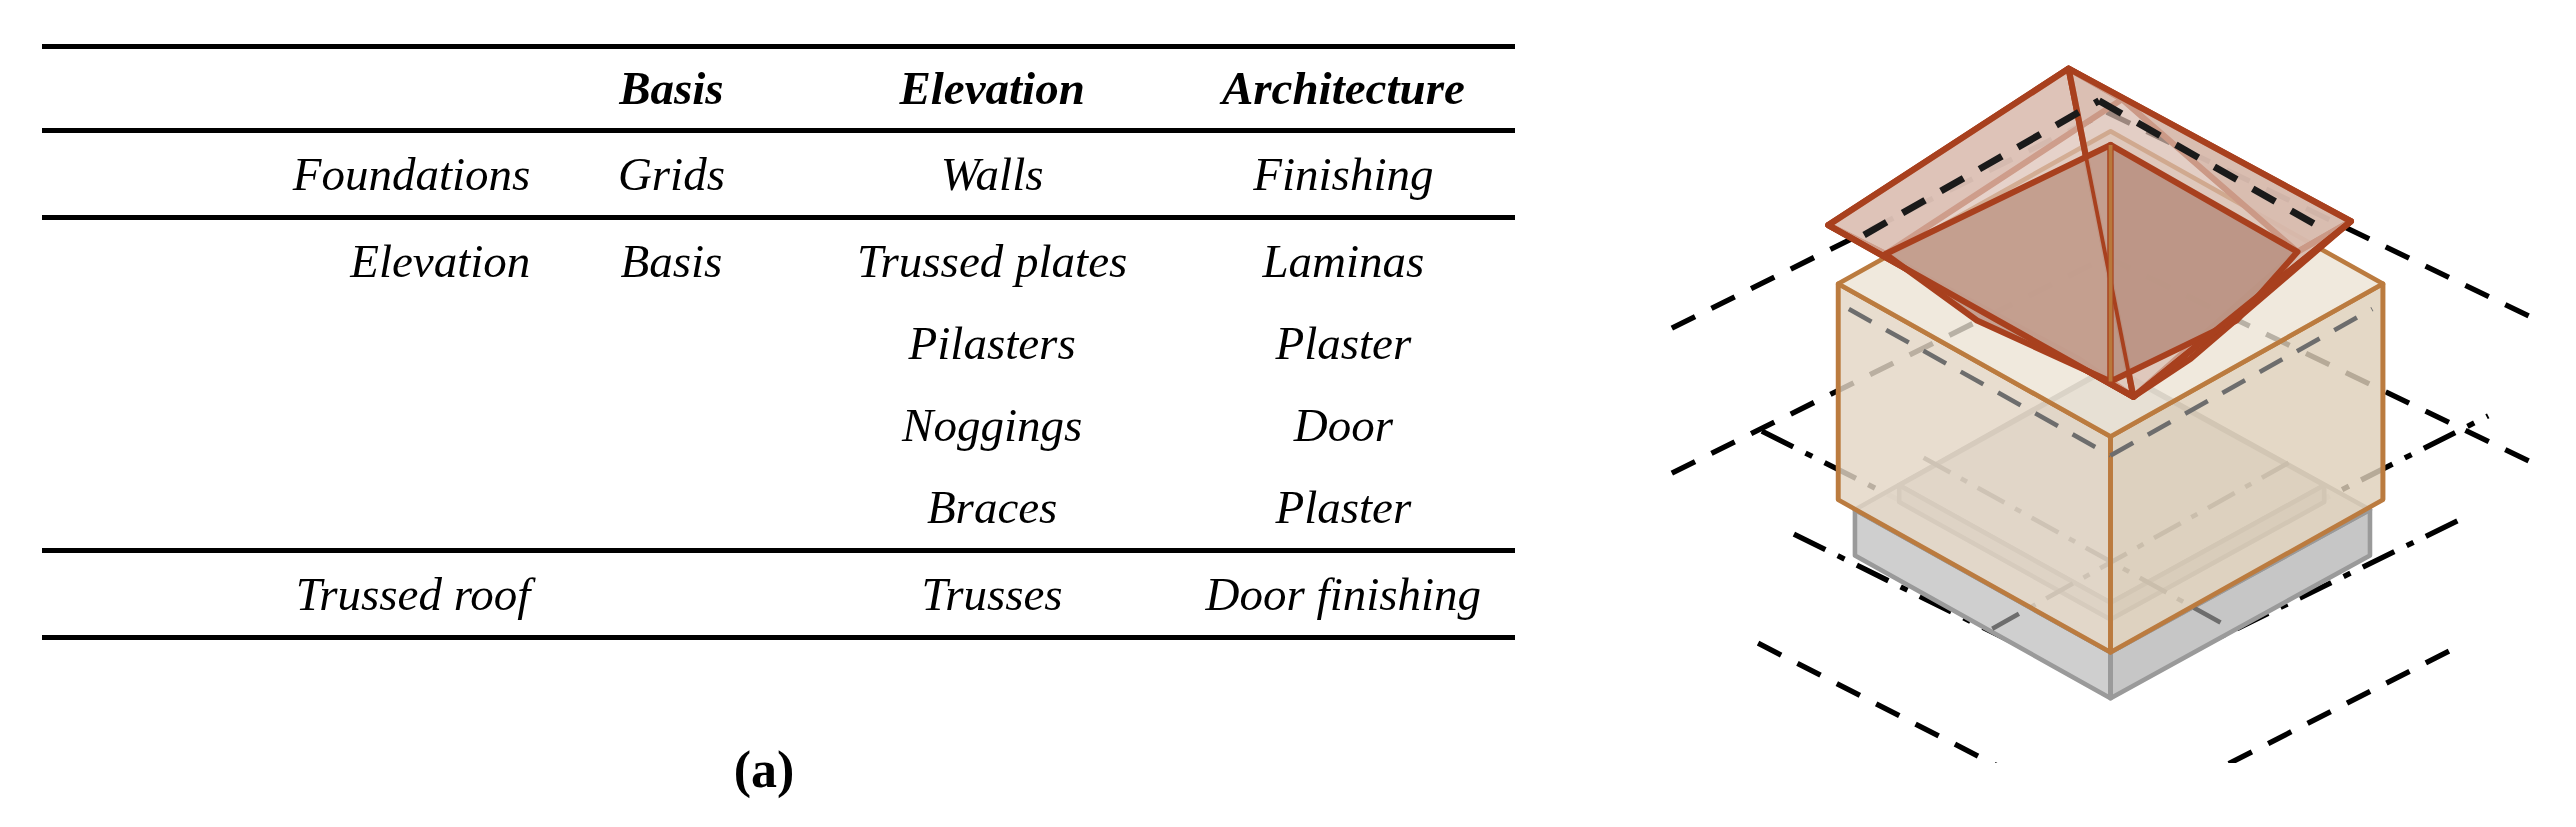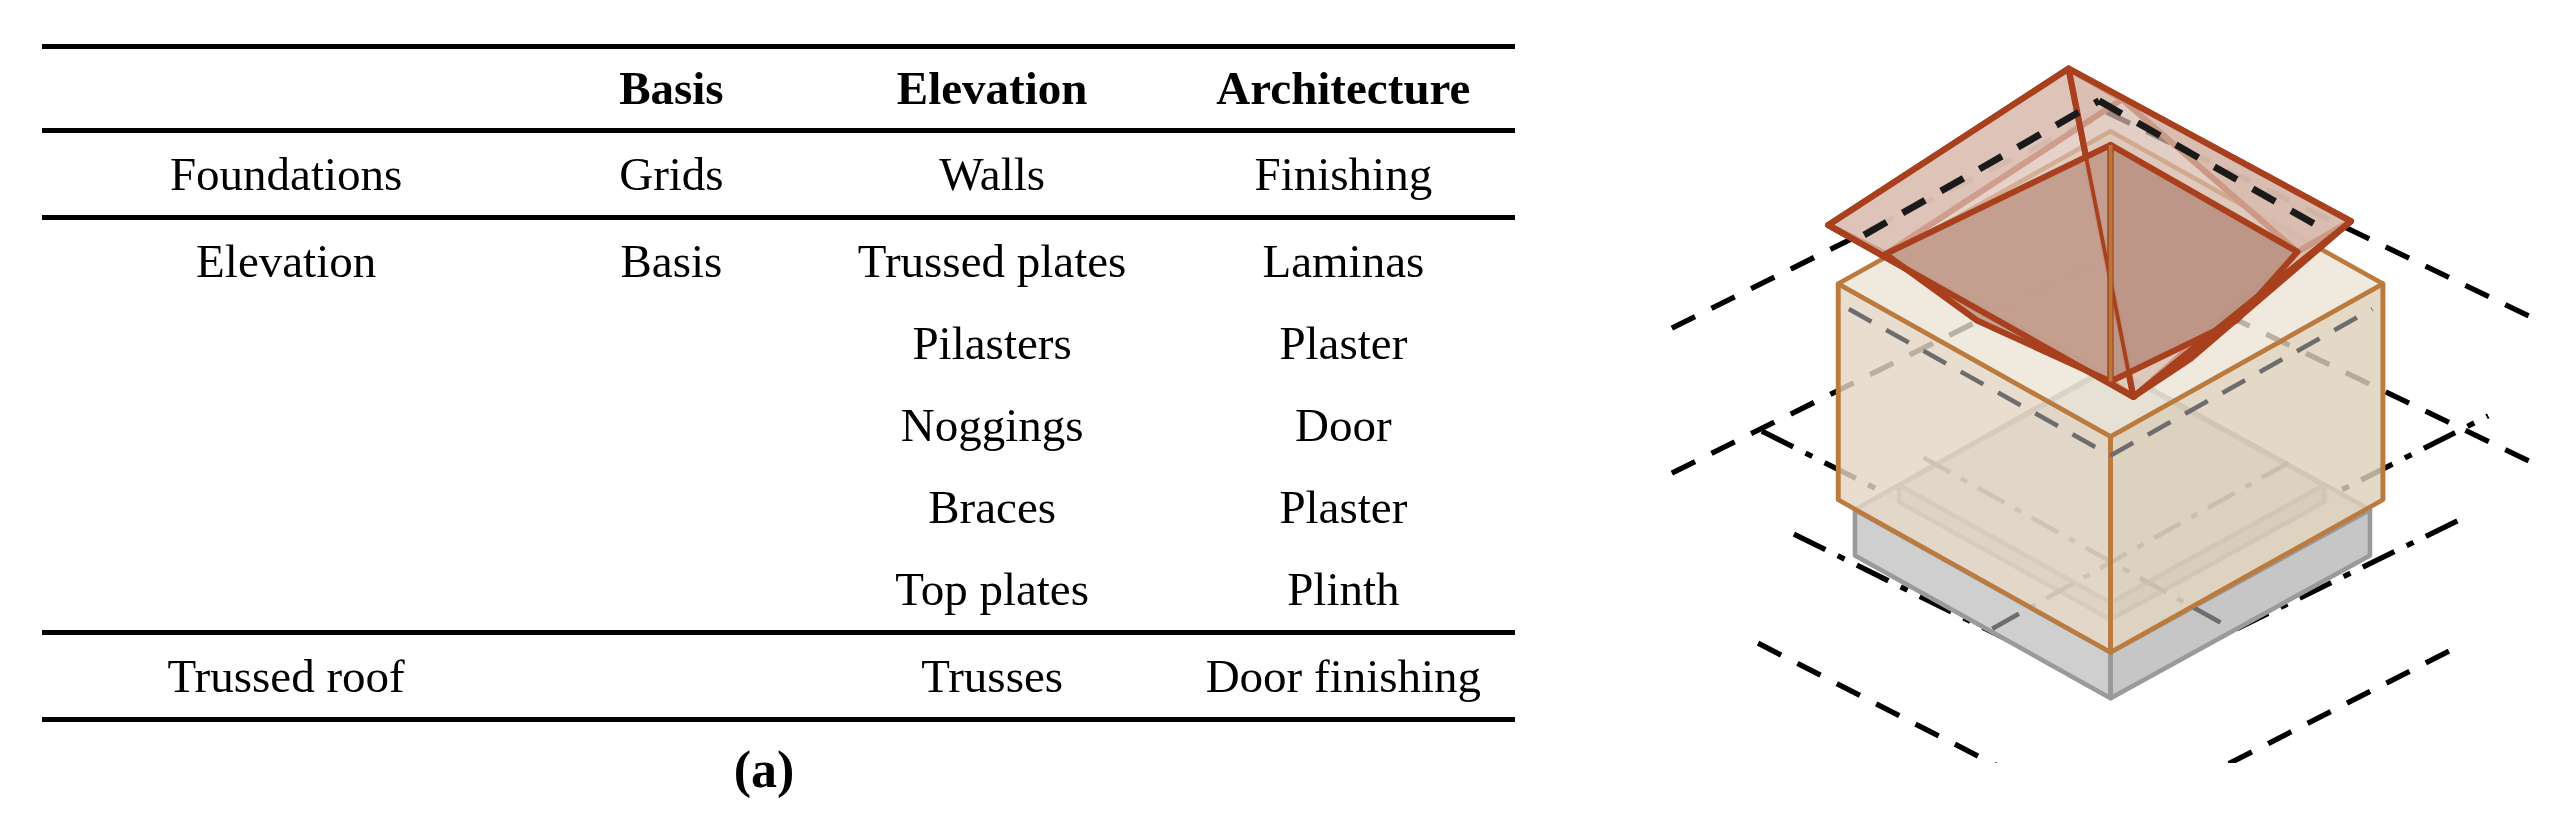--- a/index.html
+++ b/index.html
@@ -41,28 +41,29 @@
   #matrix-table th,
   #matrix-table td {
     padding: 0;
     height: 82px;
     line-height: 82px;
     text-align: center;
     font-size: 47px;
     font-weight: normal;
     white-space: nowrap;
     vertical-align: middle;
+    font-style: italic;
   }
   #matrix-table thead th {
     font-weight: bold;
     height: 79px;
     line-height: 79px;
   }
   
-  #matrix-table td.phase-cell { text-align: center; }
+  #matrix-table td.phase-cell { text-align: right; }
 
   
   tr.rule-top > * { border-top: 5.3px solid #000; }
   tr.rule-under-head > * { border-top: 5.3px solid #000; }
   tr.rule-mid > * { border-top: 5.3px solid #000; }
   tr.rule-bottom > * { border-bottom: 5.3px solid #000; }
 
   .blank-cell { }
 
   
@@ -140,26 +141,20 @@
         <td></td>
         <td>Noggings</td>
         <td>Door</td>
       </tr>
       <tr>
         <td class="phase-cell"></td>
         <td></td>
         <td>Braces</td>
         <td>Plaster</td>
       </tr>
-      <tr>
-        <td class="phase-cell"></td>
-        <td></td>
-        <td>Top plates</td>
-        <td>Plinth</td>
-      </tr>
       <tr class="rule-mid rule-bottom">
         <td class="phase-cell">Trussed roof</td>
         <td></td>
         <td>Trusses</td>
         <td>Door finishing</td>
       </tr>
     </tbody>
   </table>
 
   <div class="caption" id="caption-a">(a)</div>

